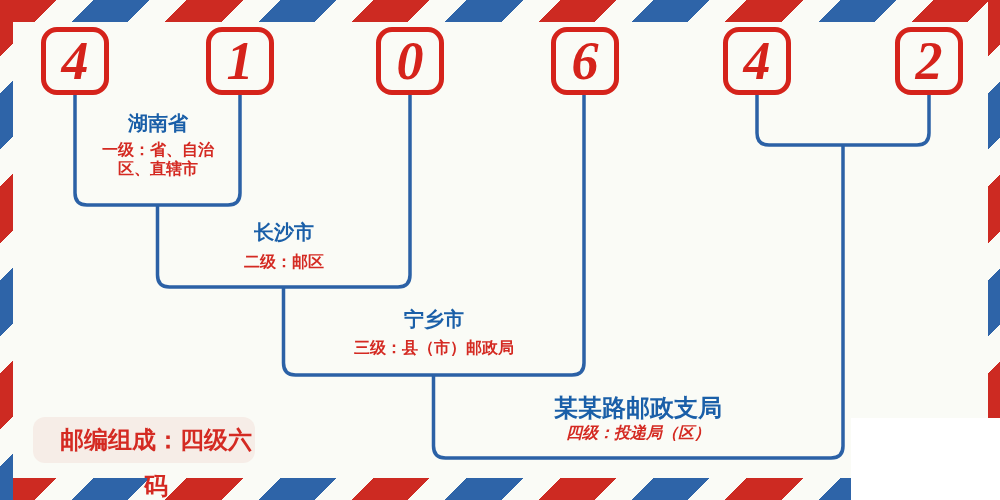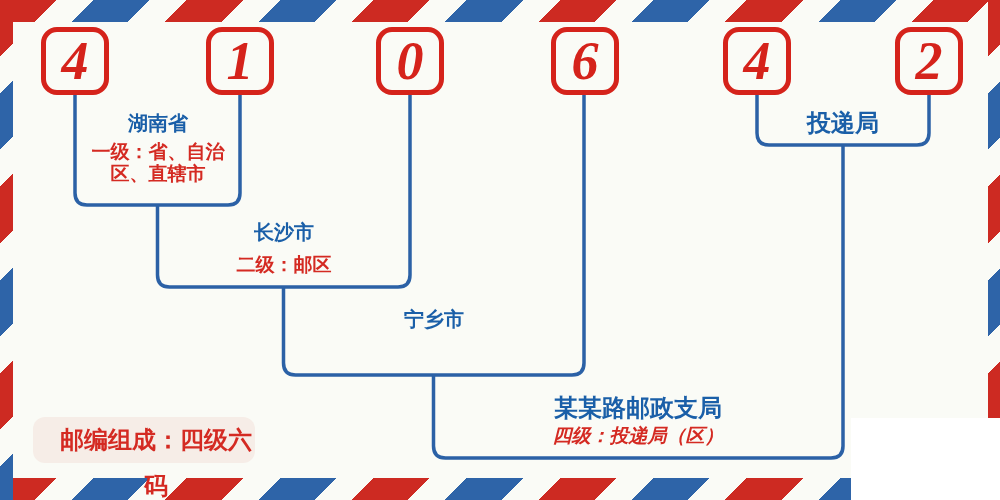--- a/index.html
+++ b/index.html
@@ -56,21 +56,21 @@
   svg.connectors { position: absolute; inset: 0; z-index: 1; }
   svg.connectors path {
     fill: none;
     stroke: var(--connector-blue, #2b61a6);
     stroke-width: 3.5;
   }
 
   
   .lbl { position: absolute; transform: translateX(-50%); text-align: center; z-index: 2; }
   .place  { color: var(--label-blue, #1a5fa8); font-weight: 700; font-size: 20px; white-space: nowrap; }
-  .desc   { color: var(--label-red, #d42a22);  font-weight: 700; font-size: 19px; white-space: nowrap; }
+  .desc   { color: var(--label-red, #d42a22);  font-weight: 700; font-size: 16px; white-space: nowrap; }
   .place-sm { font-size: 24px; }
   .lbl-province-name  { left: 158px; top: 110px; }
   .lbl-province-level { left: 158px; top: 141px; white-space: normal; width: 142px; line-height: 1.18; }
   .lbl-city-name      { left: 284px; top: 219px; }
   .lbl-city-level     { left: 284px; top: 252px; }
   .lbl-county-name    { left: 434px; top: 306px; }
   .lbl-county-level   { left: 434px; top: 338px; }
   .lbl-branch-name    { left: 638px; top: 392px; text-align: center; }
   .lbl-branch-level   { left: 638px; top: 423px; font-style: italic; }
   .lbl-delivery       { left: 843px; top: 107px; }
@@ -129,23 +129,23 @@
     <span>2</span>
   </div>
 
   <div class="lbl place lbl-province-name">湖南省</div>
   <div class="lbl desc  lbl-province-level">一级：省、自治区、直辖市</div>
 
   <div class="lbl place lbl-city-name">长沙市</div>
   <div class="lbl place lbl-county-name">宁乡市</div>
 
   <div class="lbl desc  lbl-city-level">二级：邮区</div>
+  <div class="lbl desc  lbl-county-level">三级：县（市）邮政局</div>
 
   <div class="lbl place place-sm lbl-branch-name">某某路邮政支局</div>
   <div class="lbl desc  lbl-branch-level">四级：投递局（区）</div>
 
-  <div class="lbl place place-sm lbl-delivery">投递局</div>
 
   <div class="badge">
     <span>邮编组成：四级六码</span>
   </div>
 
 </div>
 
 </body></html>

